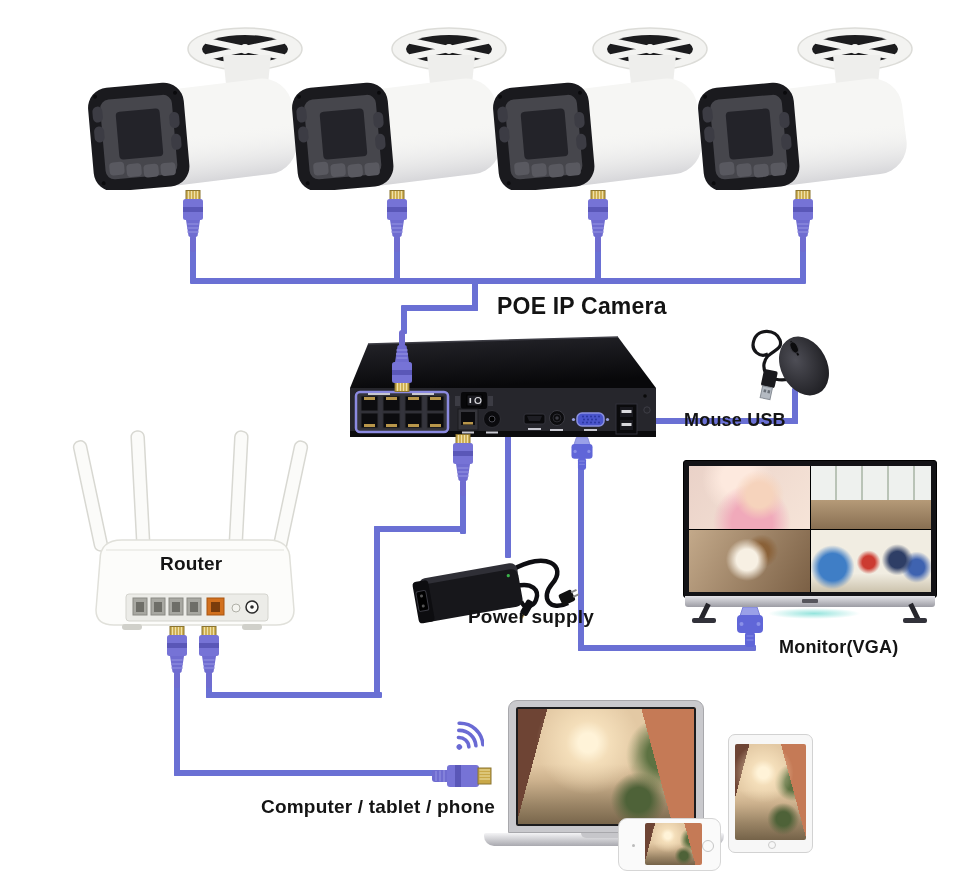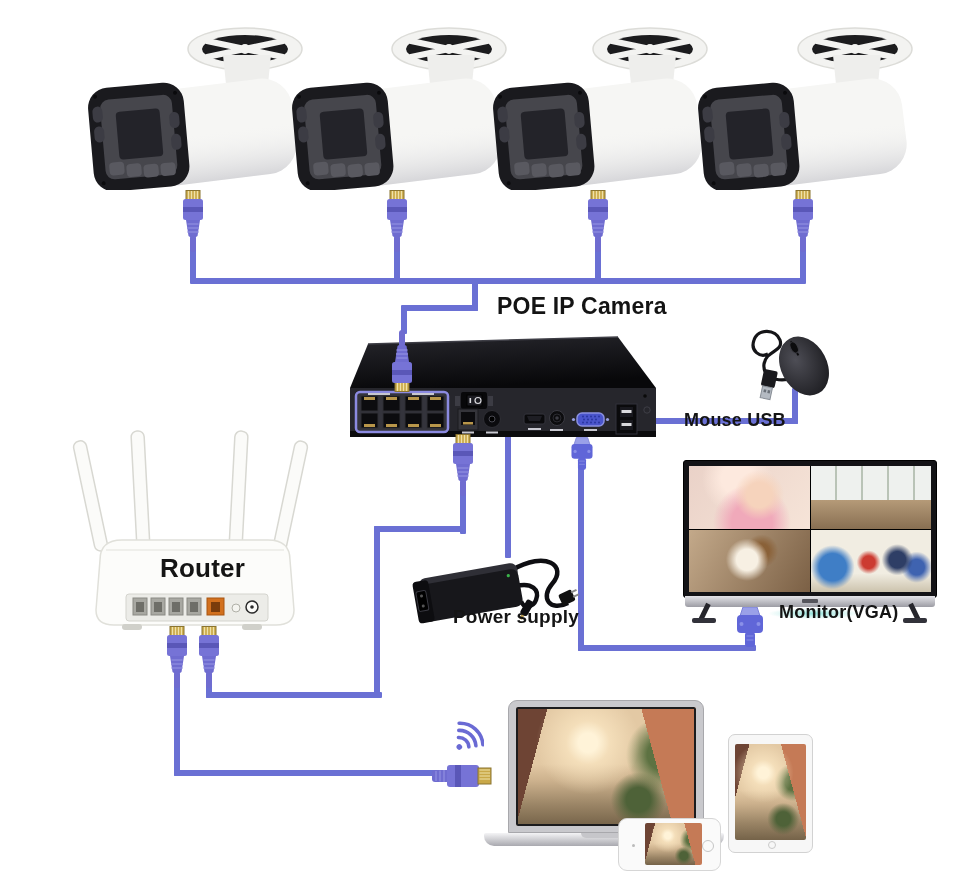--- a/index.html
+++ b/index.html
@@ -372,21 +372,21 @@
     <g>
       <rect x="137" y="172" width="17" height="17" fill="var(--wan-port,#d2701e)" stroke="#a85510"></rect>
       <rect x="141" y="176" width="9" height="10" fill="#7a3c0c"></rect>
     </g>
     <circle cx="166" cy="182" r="4" fill="#f4f4f0" stroke="#b0b0a8"></circle>
     <circle cx="182" cy="181" r="6" fill="#fafaf8" stroke="#2a2a2a" stroke-width="1.5"></circle>
     <circle cx="182" cy="181" r="1.8" fill="#2a2a2a"></circle>
     <rect x="52" y="198" width="20" height="6" rx="3" fill="#d0d0ca"></rect>
     <rect x="172" y="198" width="20" height="6" rx="3" fill="#d0d0ca"></rect>
   </svg>
-  <div class="lbl" style="left:160px;top:553px;font-size:26px">Router</div>
+  <div class="lbl" style="left:160px;top:553px;font-size:19px">Router</div>
 
   <svg class="abs" style="left:162px;top:626px" width="30" height="62">
       <use href="#sym-rj45v"></use>
     </svg>
   <svg class="abs" style="left:194px;top:626px" width="30" height="62">
       <use href="#sym-rj45v"></use>
     </svg>
 
   <svg class="abs" style="left:404px;top:540px" width="175" height="95" viewBox="0 0 175 95">
     <path d="M108 30 C142 10 164 26 148 44 C136 58 146 72 164 63" stroke="#0e0e12" stroke-width="4.5" fill="none"></path>
@@ -427,16 +427,17 @@
 
   <svg class="abs" style="left:440px;top:718px" width="44" height="44">
       <use href="#sym-wifi"></use>
     </svg>
   <svg class="abs" style="left:432px;top:761px" width="62" height="30">
       <use href="#sym-rj45h"></use>
     </svg>
 
   <div class="lbl" style="left:497px;top:293px;font-size:23px">POE IP Camera</div>
   <div class="lbl" style="left:684px;top:410px">Mouse USB</div>
-  <div class="lbl" style="left:453px;top:606px;font-size:19px">Power supply</div>
-  <div class="lbl" style="left:779px;top:602px">Monitor(VGA)</div>
+  <div class="lbl" style="left:468px;top:606px;font-size:19px">Power supply</div>
+  <div class="lbl" style="left:779px;top:637px">Monitor(VGA)</div>
+  <div class="lbl" style="left:261px;top:796px;font-size:19px">Computer / tablet / phone</div>
 
 </div>
 
 </body></html>

